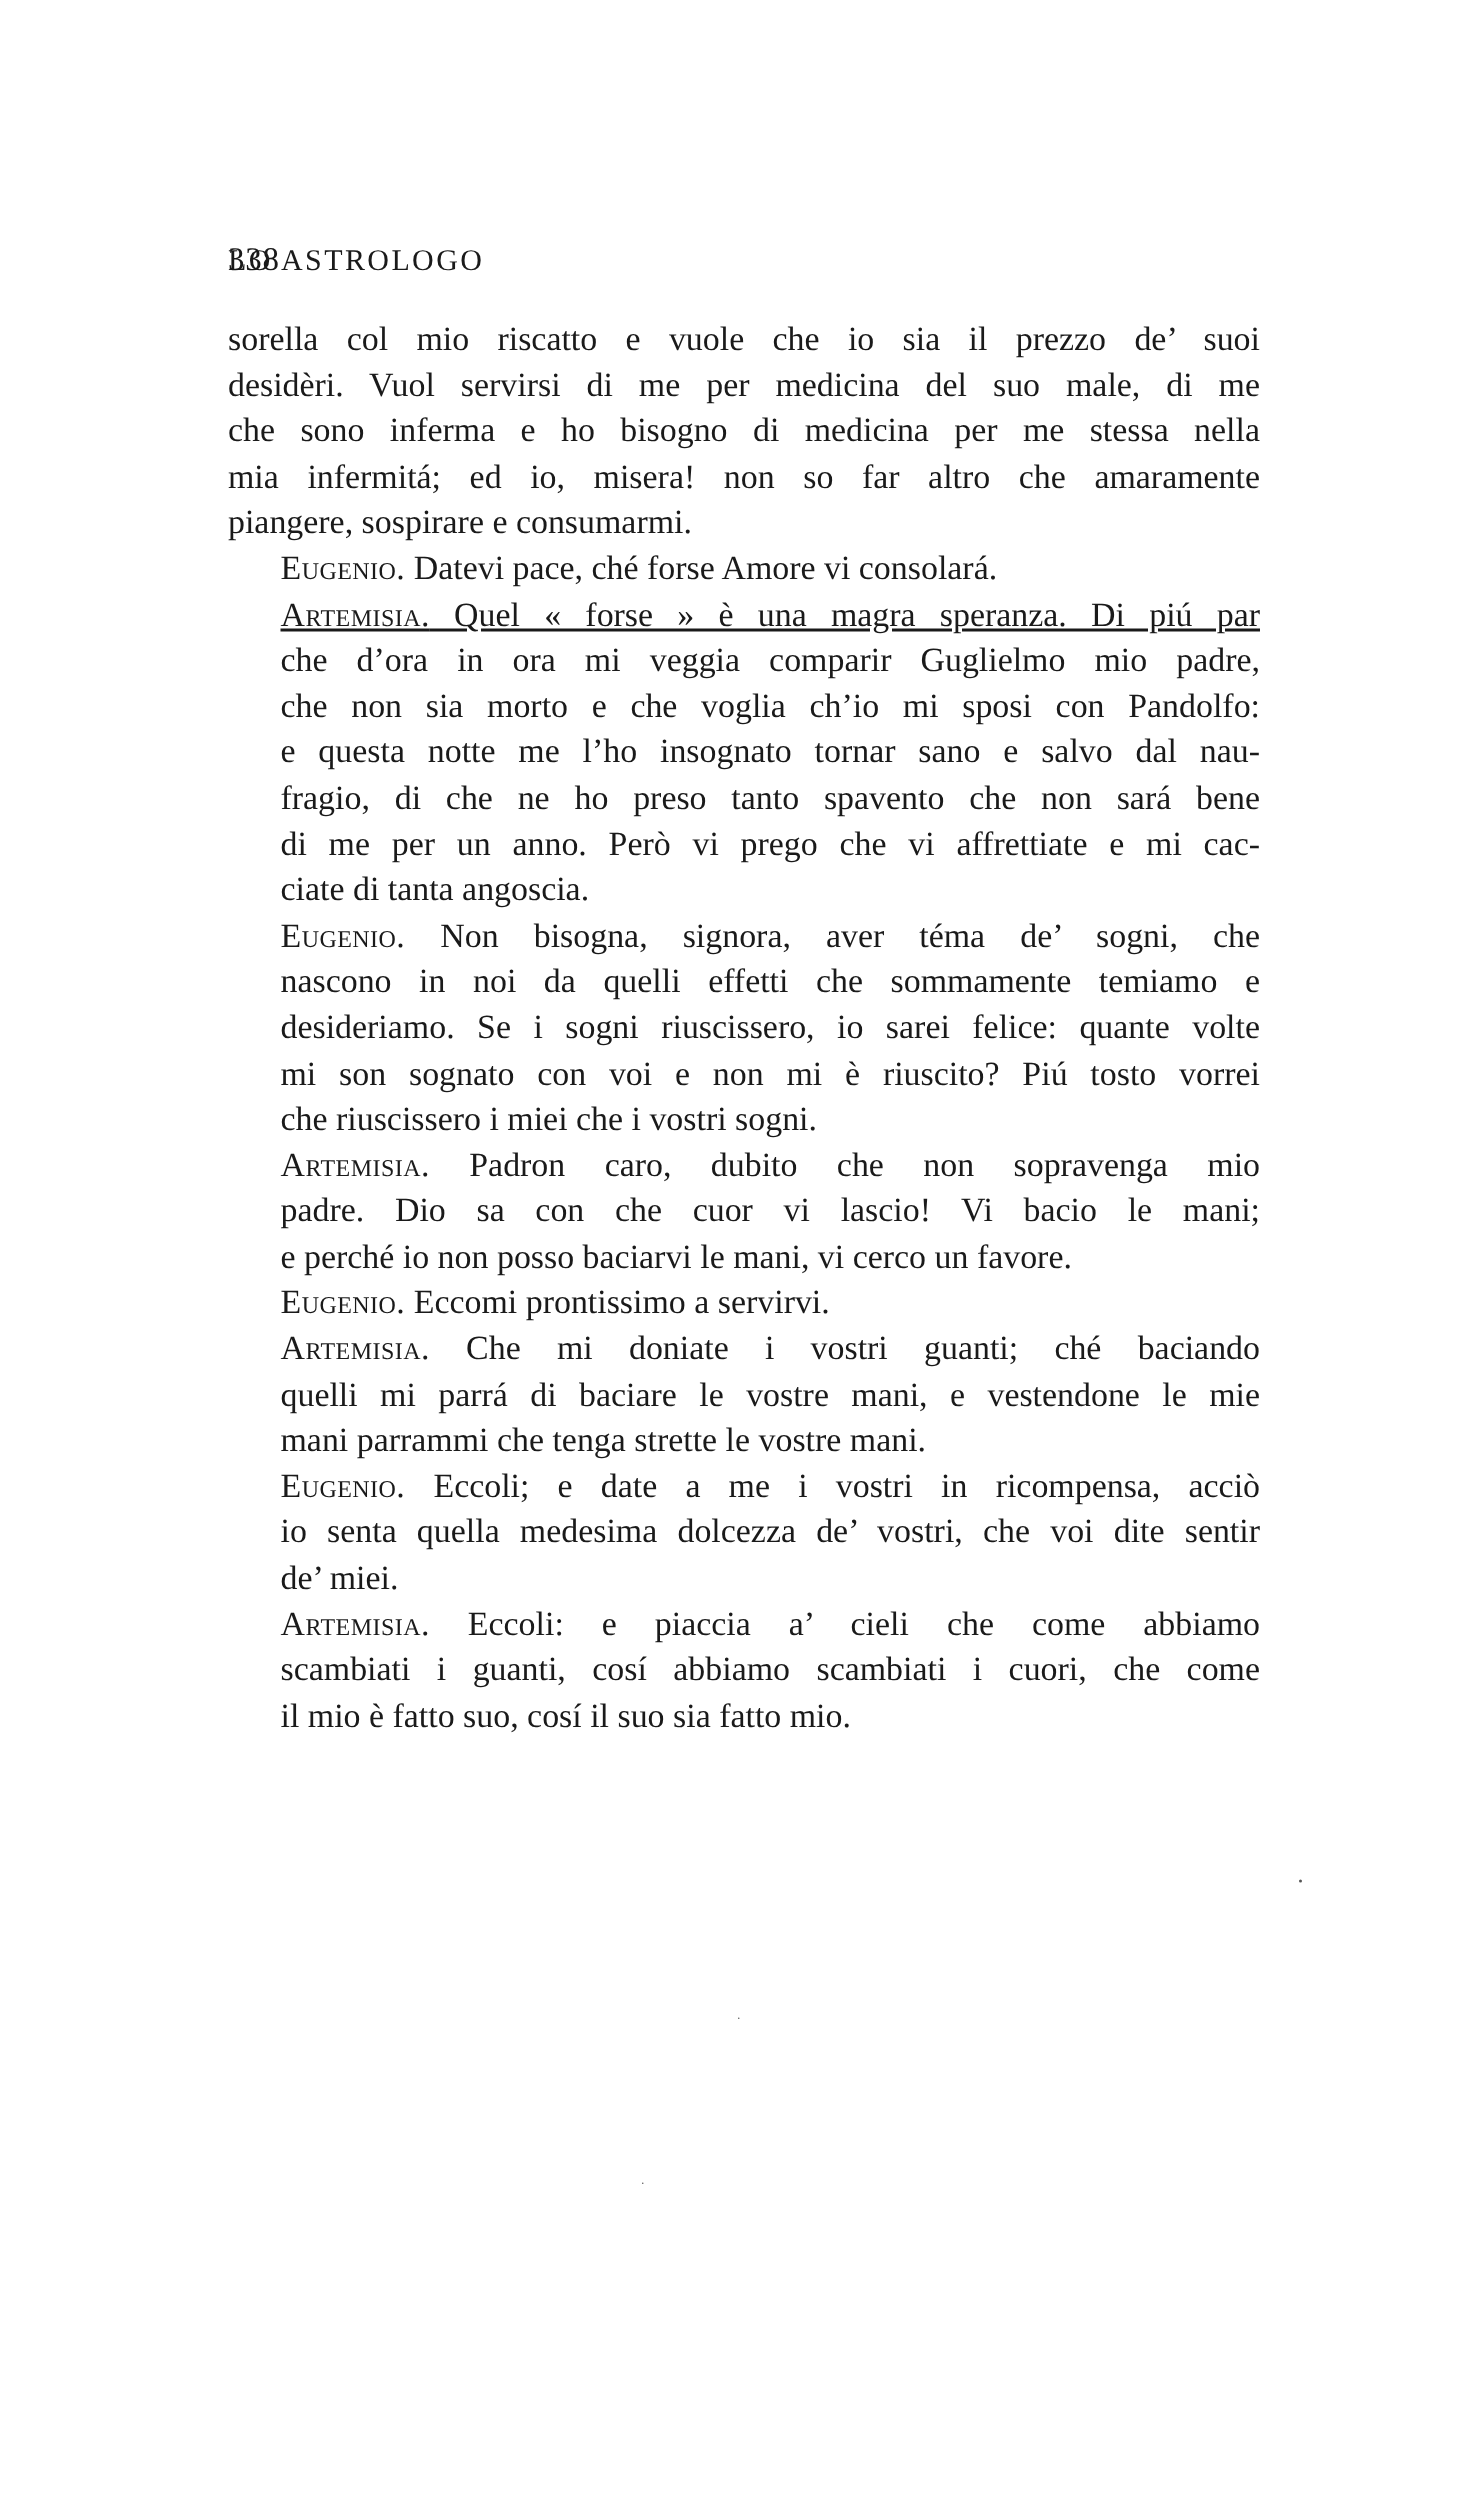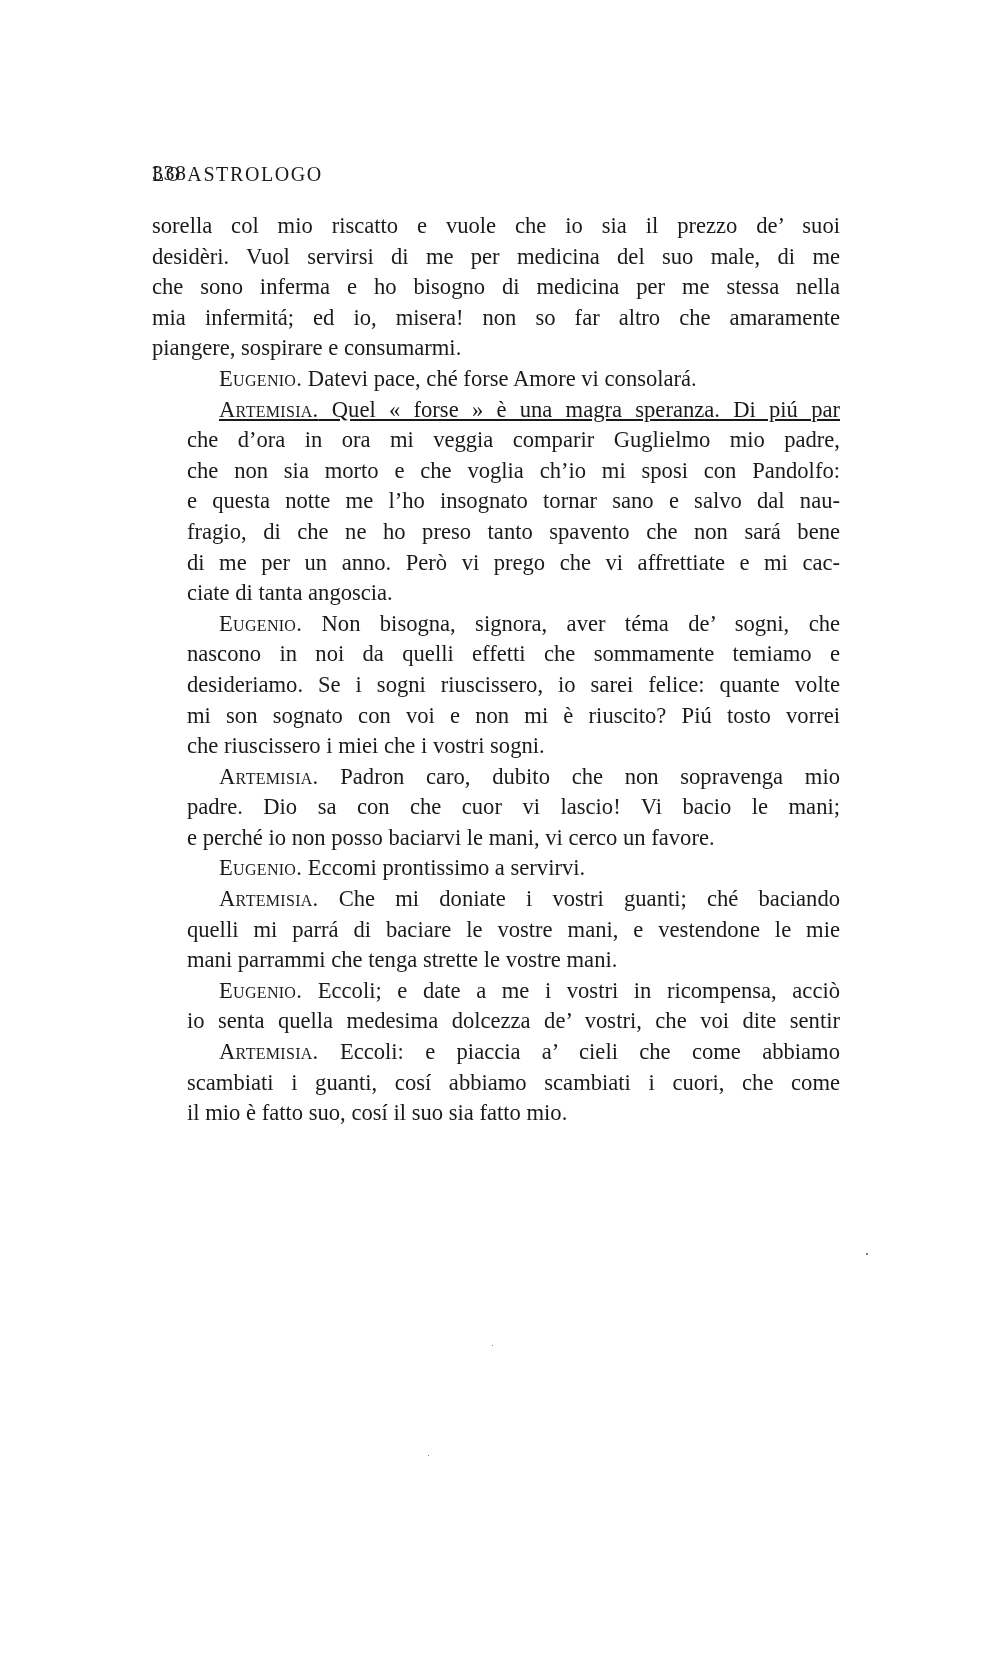--- a/index.html
+++ b/index.html
@@ -19,21 +19,21 @@
     .running-title {
       position: absolute; left: 0; right: 0; top: 3px; 
       font-size: 20px; letter-spacing: 1.6px;
     }
     .body-text {
       position: absolute; left: 152px; top: 196px; width: 688px;
       font-size: 22.6px; line-height: 30.6px; text-align: justify;
     }
     .para { margin: 0; text-indent: 0; }
     .para.indent { text-indent: 35px; }
-    .speaker { font-variant: small-caps; letter-spacing: 0.3px; margin-left: 32px; }
+    .speaker { font-variant: small-caps; letter-spacing: 0.3px; }
     .line { display: block; text-align: justify; text-align-last: justify; white-space: nowrap; }
     .line.last { text-align-last: left; }
     .speck {
       position: absolute; width: 2px; height: 2px; background: #555; border-radius: 1px;
     }
   </style>
 </head>
 <body>
 
 <div class="page">
@@ -78,20 +78,21 @@
         <span class="line last" style="text-indent: 35px;"><span class="speaker">Eugenio.</span><span> Eccomi prontissimo a servirvi.</span></span>
       </div>
       <div class="para indent">
         <span class="line" style="text-indent: 35px;"><span class="speaker">Artemisia.</span><span> Che mi doniate i vostri guanti; ché baciando</span></span>
         <span class="line">quelli mi parrá di baciare le vostre mani, e vestendone le mie</span>
         <span class="line last">mani parrammi che tenga strette le vostre mani.</span>
       </div>
       <div class="para indent">
         <span class="line" style="text-indent: 35px;"><span class="speaker">Eugenio.</span><span> Eccoli; e date a me i vostri in ricompensa, acciò</span></span>
         <span class="line">io senta quella medesima dolcezza de’ vostri, che voi dite sentir</span>
+        <span class="line last">de’ miei.</span>
       </div>
       <div class="para indent">
         <span class="line" style="text-indent: 35px;"><span class="speaker">Artemisia.</span><span> Eccoli: e piaccia a’ cieli che come abbiamo</span></span>
         <span class="line">scambiati i guanti, cosí abbiamo scambiati i cuori, che come</span>
         <span class="line last">il mio è fatto suo, cosí il suo sia fatto mio.</span>
       </div>
     </div>
 
   <span class="speck" style="left:866px; top:1238px;"></span>
   <span class="speck" style="left:492px; top:1330px; width:1px; height:1px;"></span>

